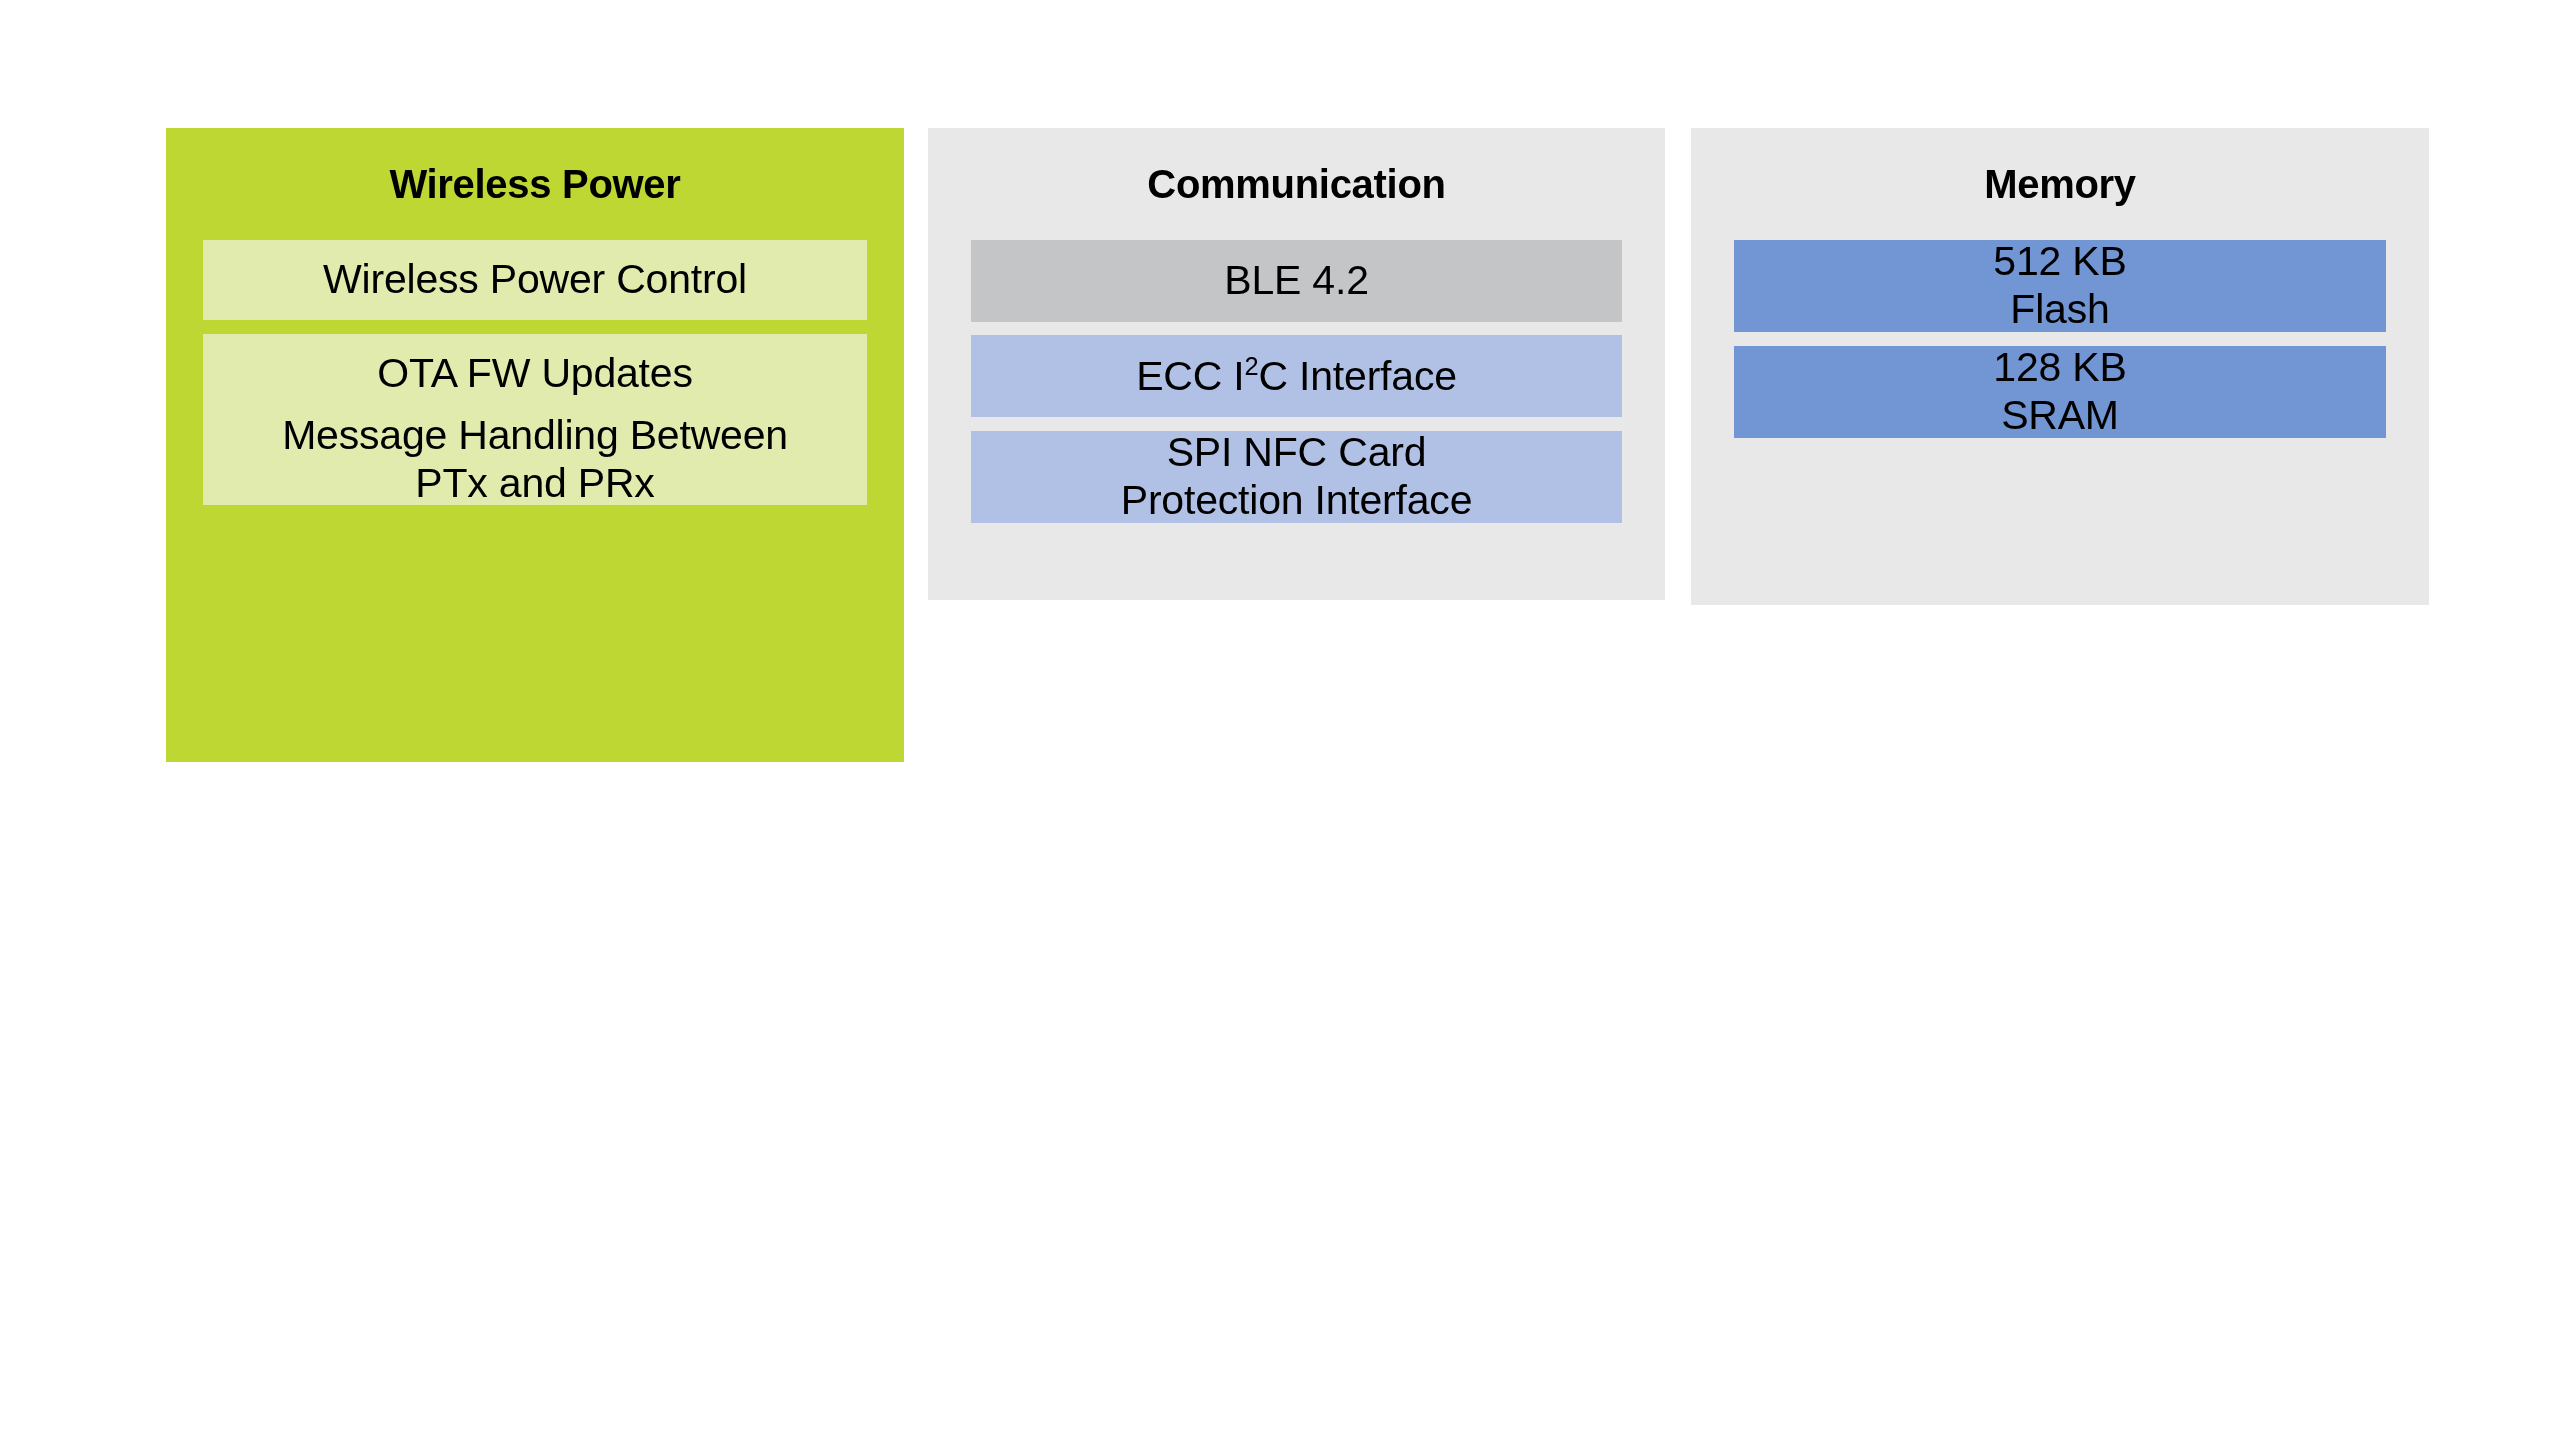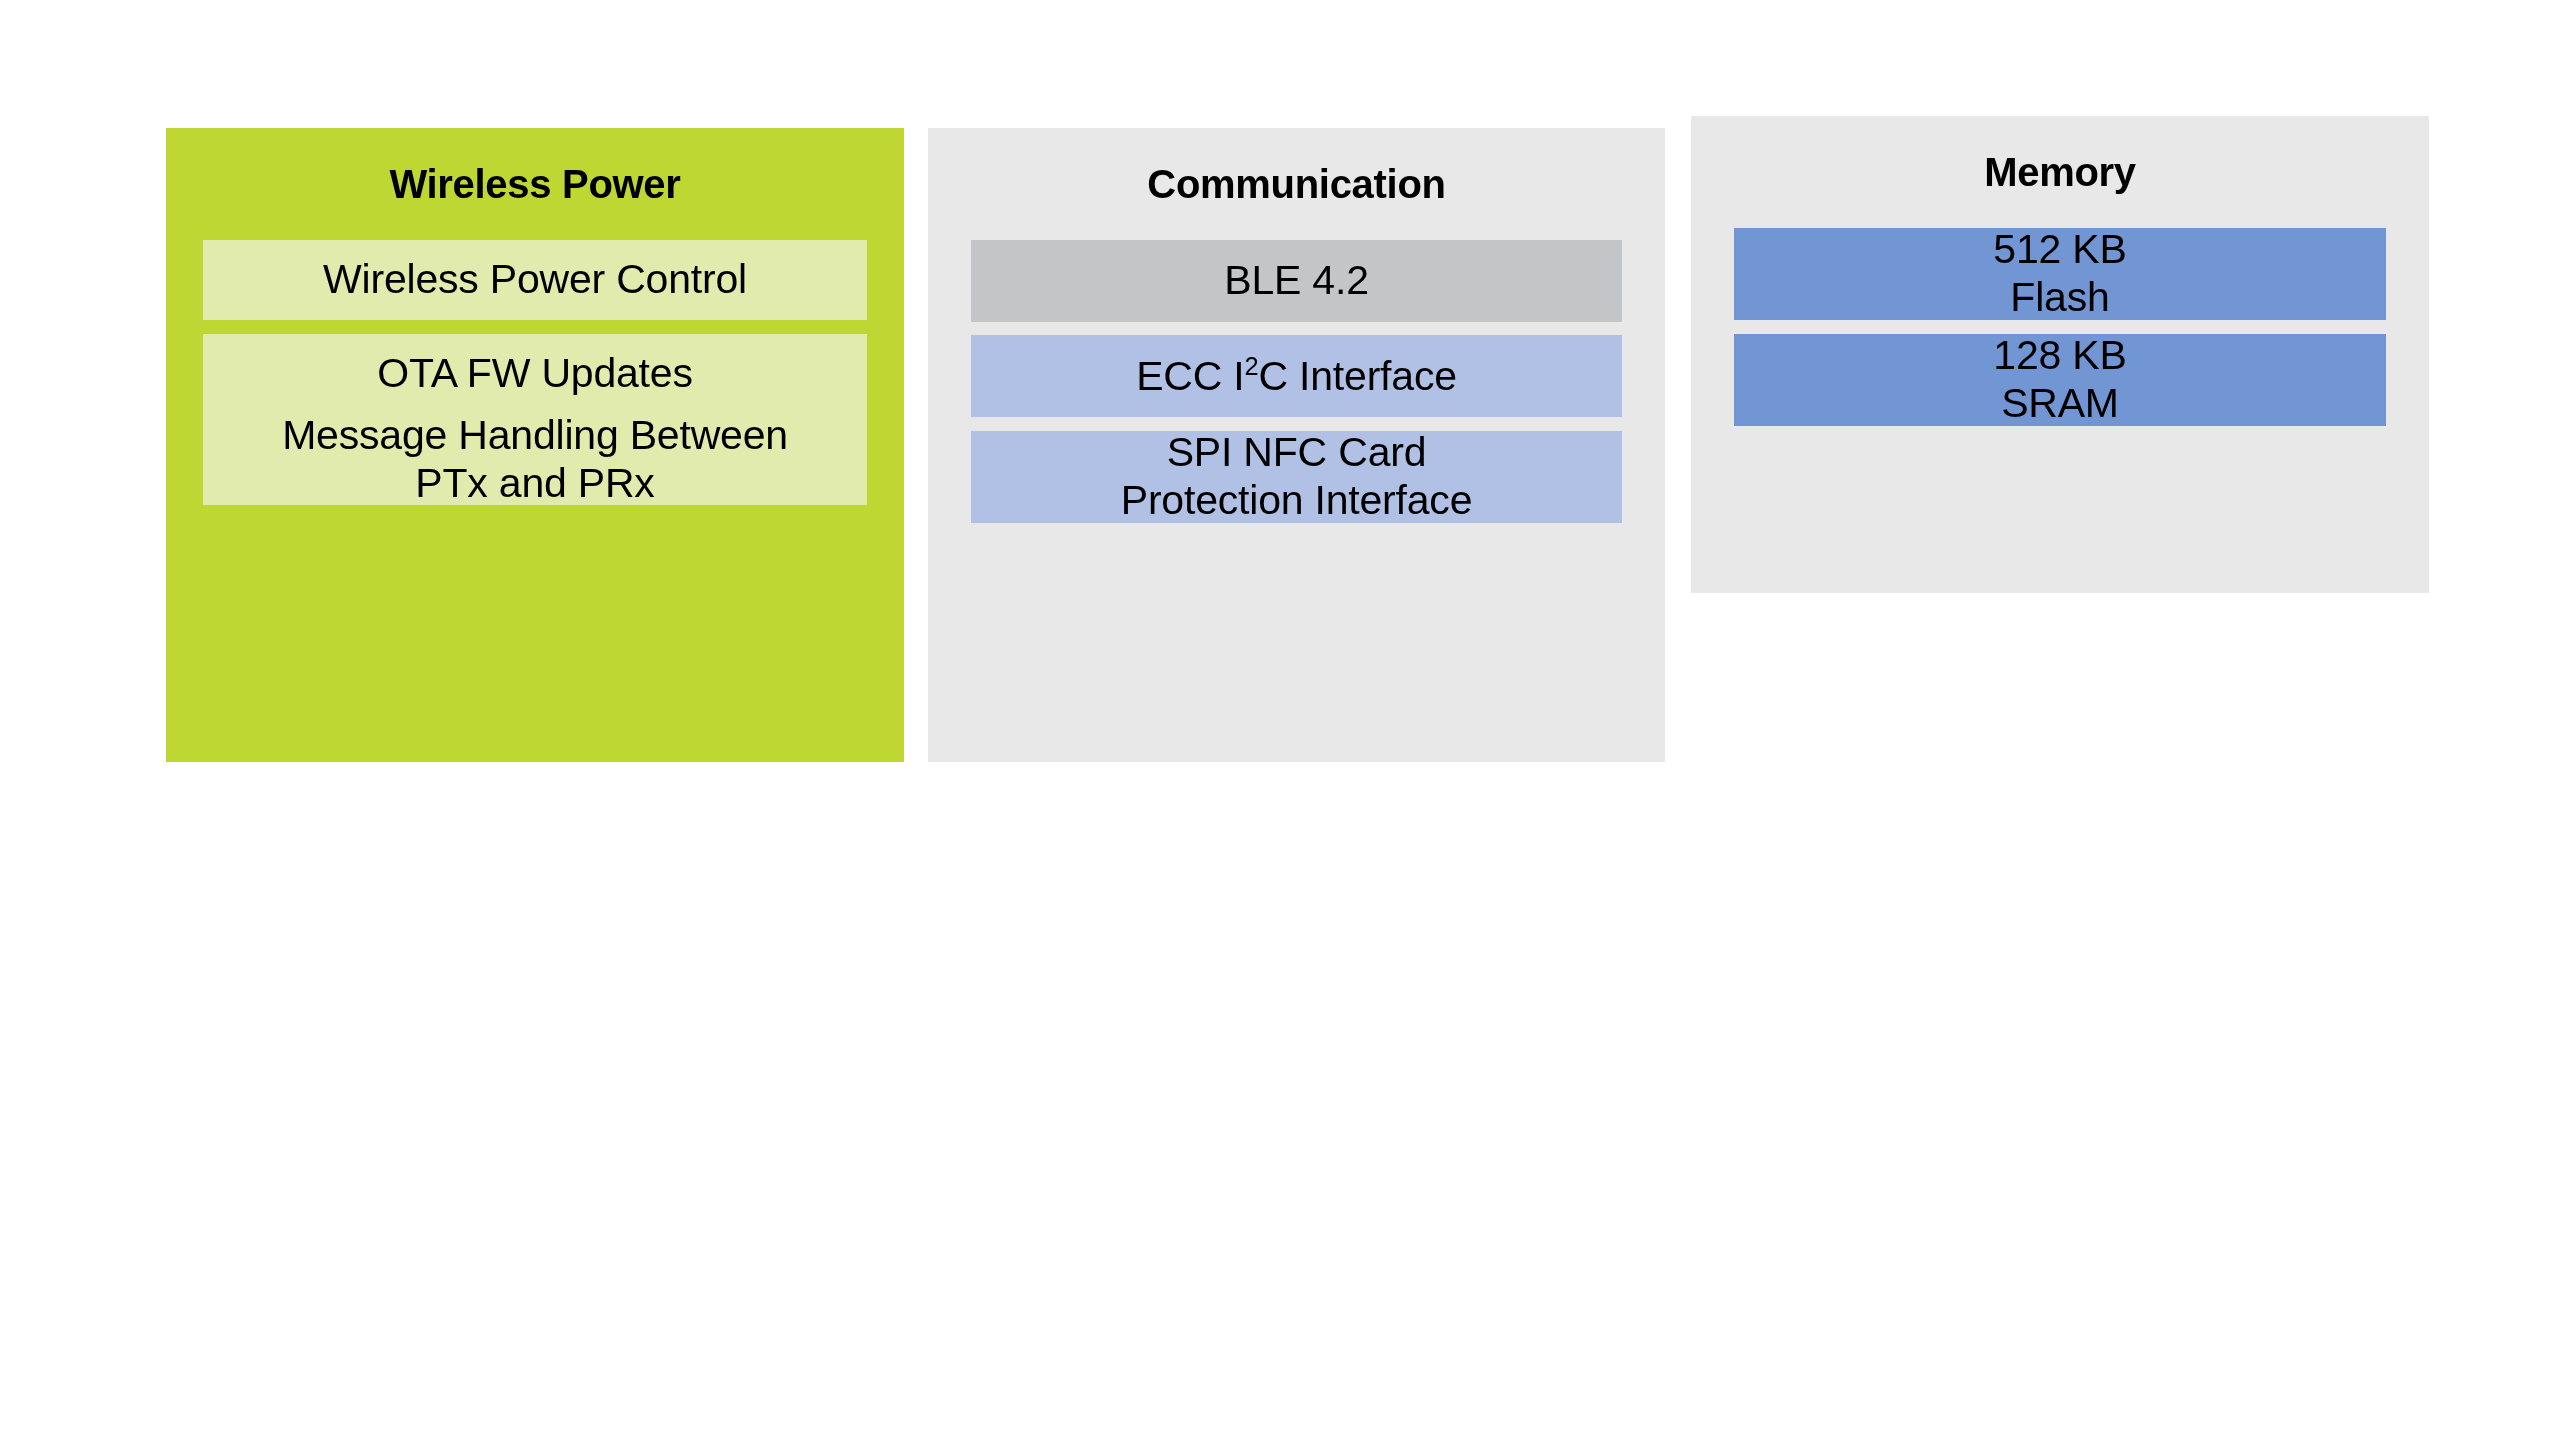--- a/index.html
+++ b/index.html
@@ -41,28 +41,28 @@
     width: 738px;
     height: 634px;
     background: #BED732;
     padding: 0 37px 0 37px;
   }
 
   .col-communication {
     left: 928px;
     top: 128px;
     width: 737px;
-    height: 634px;
+    height: 472px;
     background: #E8E8E8;
     padding: 0 43px 0 43px;
   }
 
   .col-memory {
     left: 1691px;
-    top: 116px;
+    top: 128px;
     width: 738px;
     height: 477px;
     background: #E8E8E8;
     padding: 0 43px 0 43px;
   }
 
   
   .col-title {
     width: 100%;
     text-align: center;

